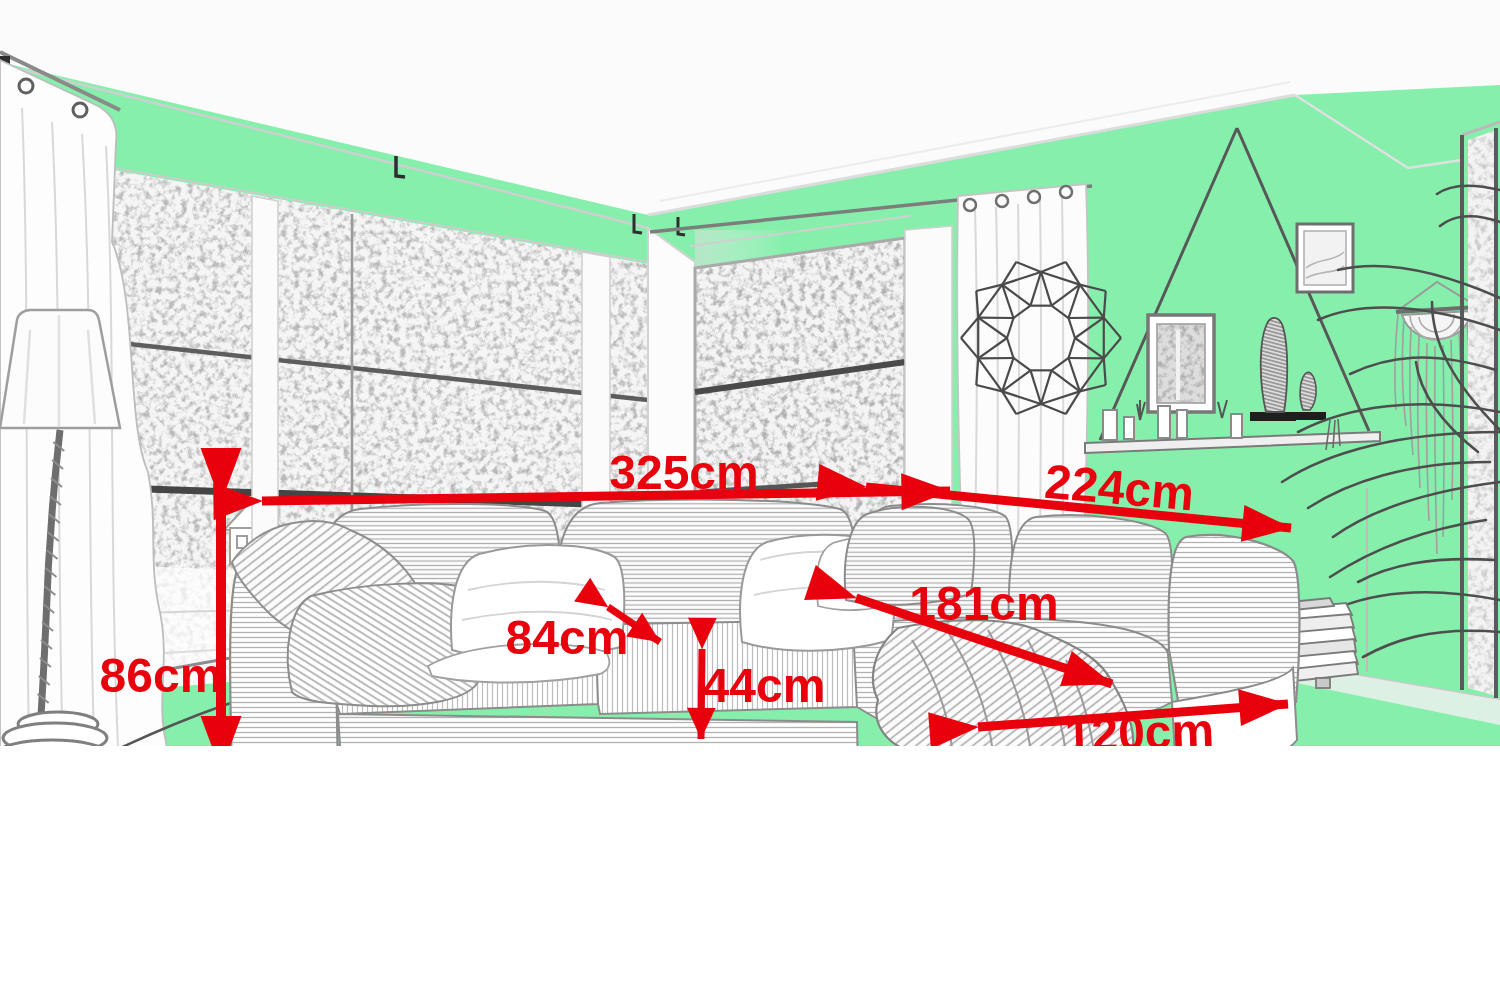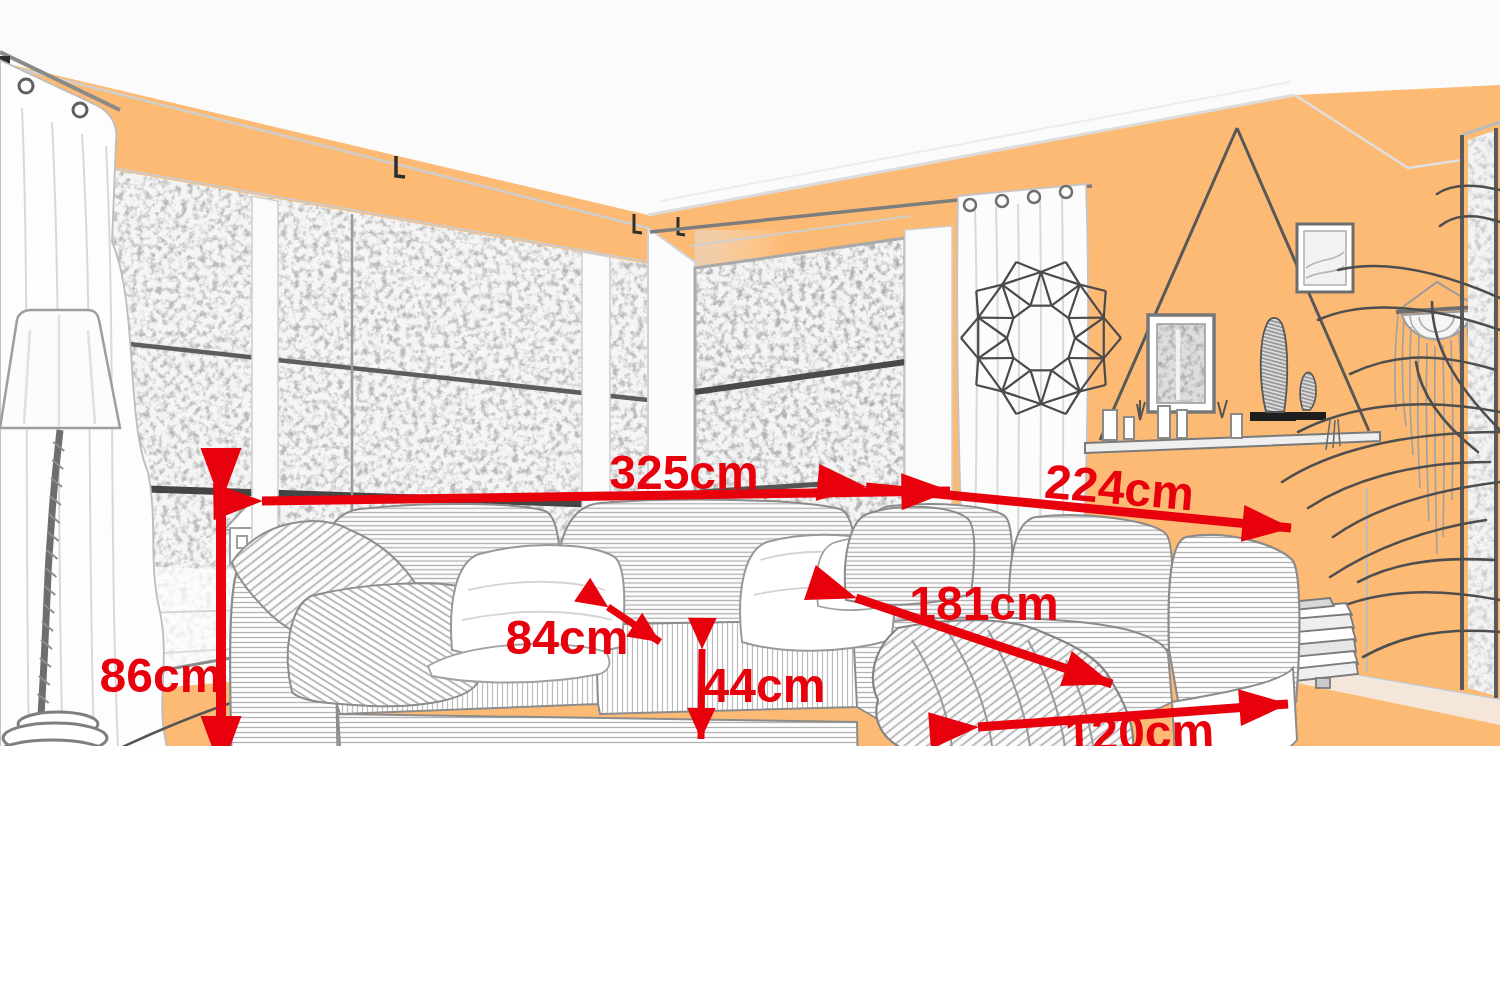--- a/index.html
+++ b/index.html
@@ -1,16 +1,16 @@
 <!DOCTYPE html>
 <html><head>
 <meta charset="utf-8">
 <style>
   html,body{margin:0;padding:0;background:#fff;}
-  .stage{position:relative;width:1500px;height:746px;overflow:hidden;background:#fdba74;
+  .stage{position:relative;width:1500px;height:746px;overflow:hidden;background:#86efac;
          font-family:"Liberation Sans", sans-serif;}
   svg{position:absolute;left:0;top:0;}
   text.dim{fill:#e8000d;font-family:"Liberation Sans",sans-serif;font-weight:600;font-size:48px;}
 </style>
 </head>
 <body>
 
 <div class="stage">
 <svg width="1500" height="1000" viewBox="0 0 1500 1000">
   <defs>

